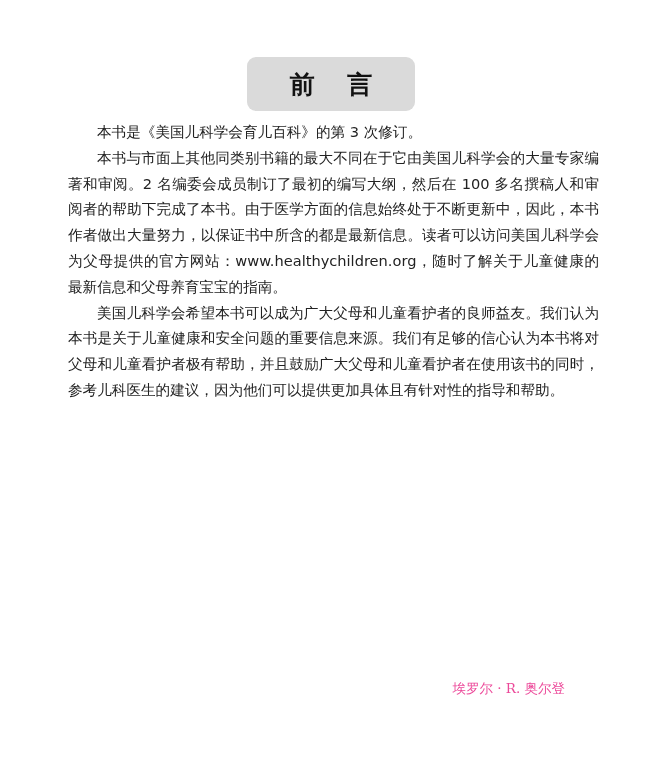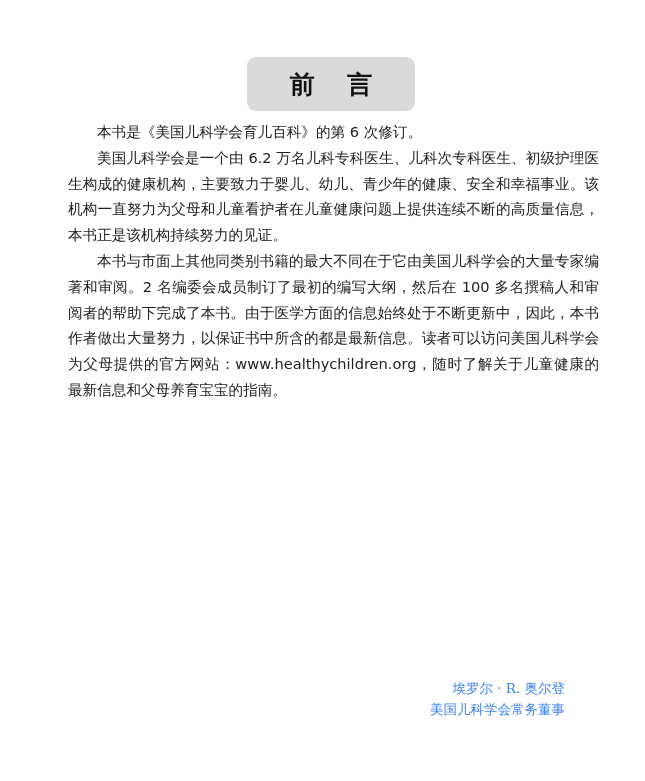--- a/index.html
+++ b/index.html
@@ -8,32 +8,31 @@
   .title-box { position: absolute; left: 247px; top: 13px; width: 168px; height: 54px;
                background: #dadada; border-radius: 9px; display: flex; align-items: center;
                justify-content: center; margin-top: 44px; }
   .title-text { font-family: "DejaVu Serif", "Liberation Serif", serif; font-weight: bold;
                 font-size: 25px; letter-spacing: 12px; margin-right: -12px; color: #111; }
   .body { position: absolute; left: 68px; top: 119px; width: 531px; }
   .para { margin: 0; font-size: 14.6px; line-height: 25.8px; text-align: justify;
           text-indent: 29px; color: #222; }
   .sig { position: absolute; right: 80px; top: 678px; text-align: right;
          font-family: "DejaVu Serif", "Liberation Serif", serif; font-size: 13.5px;
-         line-height: 21px; color: #3b82f6; }
+         line-height: 21px; color: #ec4899; }
   .sig div { white-space: nowrap; }
 </style>
 </head>
 <body>
 
 <div class="title-box">
   <span class="title-text">前 言</span>
 </div>
 
 <div class="body">
-  <p class="para">本书是《美国儿科学会育儿百科》的第 6 次修订。</p>
-  <p class="para">美国儿科学会是一个由 6.2 万名儿科专科医生、儿科次专科医生、初级护理医生构成的健康机构，主要致力于婴儿、幼儿、青少年的健康、安全和幸福事业。该机构一直努力为父母和儿童看护者在儿童健康问题上提供连续不断的高质量信息，本书正是该机构持续努力的见证。</p>
+  <p class="para">本书是《美国儿科学会育儿百科》的第 3 次修订。</p>
   <p class="para">本书与市面上其他同类别书籍的最大不同在于它由美国儿科学会的大量专家编著和审阅。2 名编委会成员制订了最初的编写大纲，然后在 100 多名撰稿人和审阅者的帮助下完成了本书。由于医学方面的信息始终处于不断更新中，因此，本书作者做出大量努力，以保证书中所含的都是最新信息。读者可以访问美国儿科学会为父母提供的官方网站：www.healthychildren.org，随时了解关于儿童健康的最新信息和父母养育宝宝的指南。</p>
+  <p class="para">美国儿科学会希望本书可以成为广大父母和儿童看护者的良师益友。我们认为本书是关于儿童健康和安全问题的重要信息来源。我们有足够的信心认为本书将对父母和儿童看护者极有帮助，并且鼓励广大父母和儿童看护者在使用该书的同时，参考儿科医生的建议，因为他们可以提供更加具体且有针对性的指导和帮助。</p>
 </div>
 
 <div class="sig">
   <div>埃罗尔 · R. 奥尔登</div>
-  <div>美国儿科学会常务董事</div>
 </div>
 
 </body></html>

